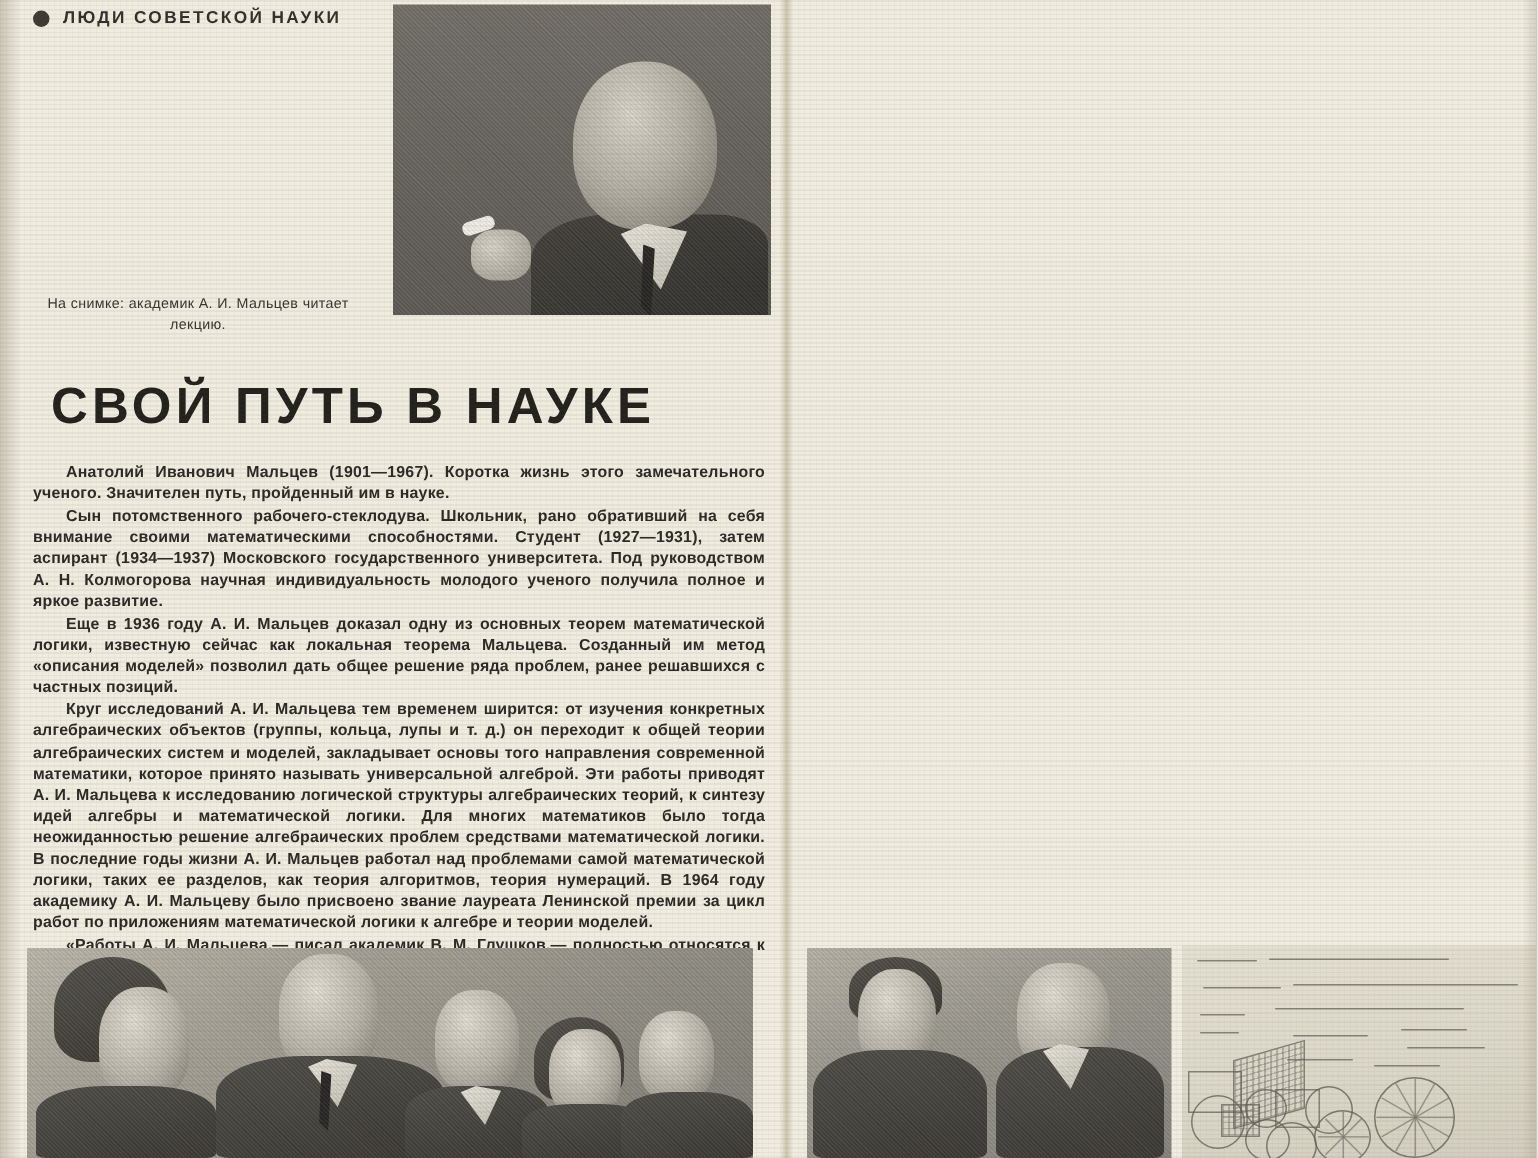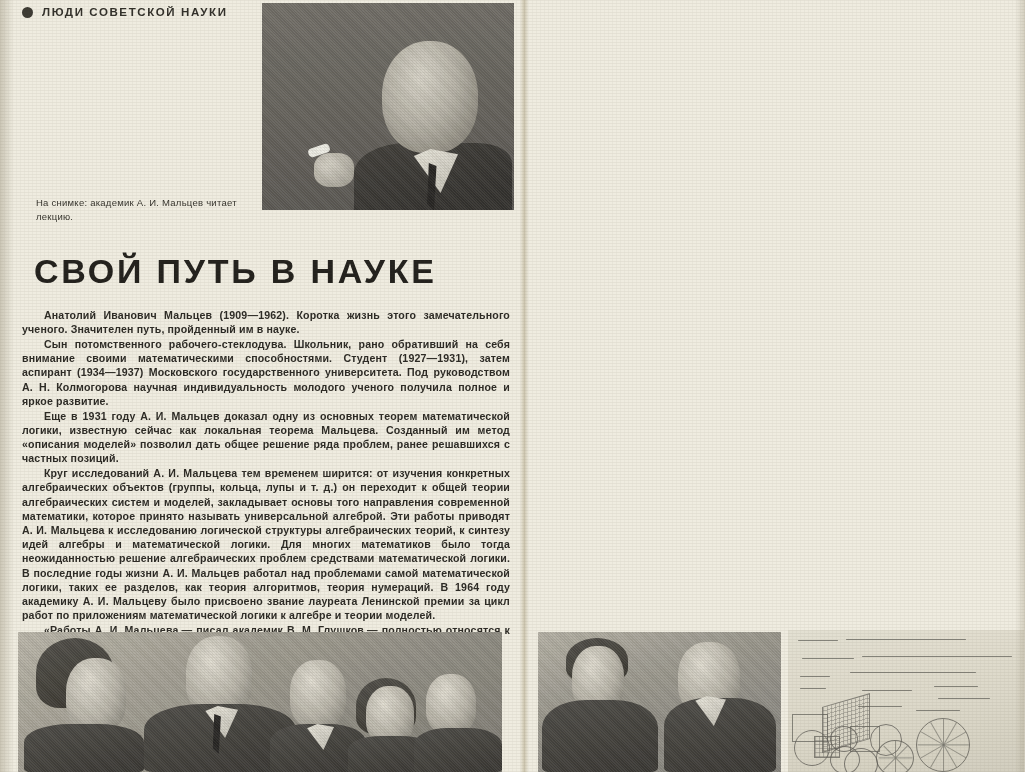--- a/index.html
+++ b/index.html
@@ -96,22 +96,22 @@
   .hand{
     position:absolute;left:52px;top:150px;width:40px;height:34px;border-radius:40%;
     background:radial-gradient(ellipse at 35% 35%,#d6d2c6,#9a968b);
   }
   .chalkstick{
     position:absolute;left:46px;top:143px;width:22px;height:9px;border-radius:4px;
     background:#efeee6;transform:rotate(-18deg);
   }
 
   .caption{
-    position:absolute;left:36px;top:196px;width:222px;
-    font-size:9.5px;line-height:1.45;color:#37352e;
+    position:absolute;left:21px;top:196px;width:222px;
+    font-size:9.5px;line-height:1.45;color:#37352e;text-align:center;
     letter-spacing:.25px;
   }
 
   .headline{
     position:absolute;left:34px;top:252px;width:480px;
     font-size:34px;font-weight:bold;letter-spacing:2.8px;color:#23211d;
     font-family:"Liberation Sans", sans-serif;
     white-space:nowrap;
   }
 
@@ -182,23 +182,23 @@
       <div class="tie"></div>
       <div class="hand"></div>
       <div class="chalkstick"></div>
     </div>
 
     <div class="caption">На снимке: академик А. И. Мальцев читает лекцию.</div>
 
     <div class="headline">СВОЙ ПУТЬ В НАУКЕ</div>
 
     <div class="lead">
-      <p>Анатолий Иванович Мальцев (1909—1962). Коротка жизнь этого замечательного ученого. Значителен путь, пройденный им в науке.</p>
+      <p>Анатолий Иванович Мальцев (1901—1967). Коротка жизнь этого замечательного ученого. Значителен путь, пройденный им в науке.</p>
       <p>Сын потомственного рабочего-стеклодува. Школьник, рано обративший на себя внимание своими математическими способностями. Студент (1927—1931), затем аспирант (1934—1937) Московского государственного университета. Под руководством А. Н. Колмогорова научная индивидуальность молодого ученого получила полное и яркое развитие.</p>
-      <p>Еще в 1931 году А. И. Мальцев доказал одну из основных теорем математической логики, известную сейчас как локальная теорема Мальцева. Созданный им метод «описания моделей» позволил дать общее решение ряда проблем, ранее решавшихся с частных позиций.</p>
+      <p>Еще в 1936 году А. И. Мальцев доказал одну из основных теорем математической логики, известную сейчас как локальная теорема Мальцева. Созданный им метод «описания моделей» позволил дать общее решение ряда проблем, ранее решавшихся с частных позиций.</p>
       <p>Круг исследований А. И. Мальцева тем временем ширится: от изучения конкретных алгебраических объектов (группы, кольца, лупы и т. д.) он переходит к общей теории алгебраических систем и моделей, закладывает основы того направления современной математики, которое принято называть универсальной алгеброй. Эти работы приводят А. И. Мальцева к исследованию логической структуры алгебраических теорий, к синтезу идей алгебры и математической логики. Для многих математиков было тогда неожиданностью решение алгебраических проблем средствами математической логики. В последние годы жизни А. И. Мальцев работал над проблемами самой математической логики, таких ее разделов, как теория алгоритмов, теория нумераций. В 1964 году академику А. И. Мальцеву было присвоено звание лауреата Ленинской премии за цикл работ по приложениям математической логики к алгебре и теории моделей.</p>
       <p>«Работы А. И. Мальцева,— писал академик В. М. Глушков,— полностью относятся к так называемой «чистой» математике и не имеют непосредственных технических при-</p>
     </div>
 
     <div id="photo-group" class="photo halftone">
       <div class="fig fg-hair" style="left:18px;top:6px;width:78px;height:70px;"></div>
       <div class="fig fg-head" style="left:48px;top:26px;width:60px;height:74px;"></div>
       <div class="fig fg-dark" style="left:6px;top:92px;width:120px;height:48px;"></div>
 
       <div class="fig fg-head" style="left:168px;top:4px;width:66px;height:80px;"></div>

